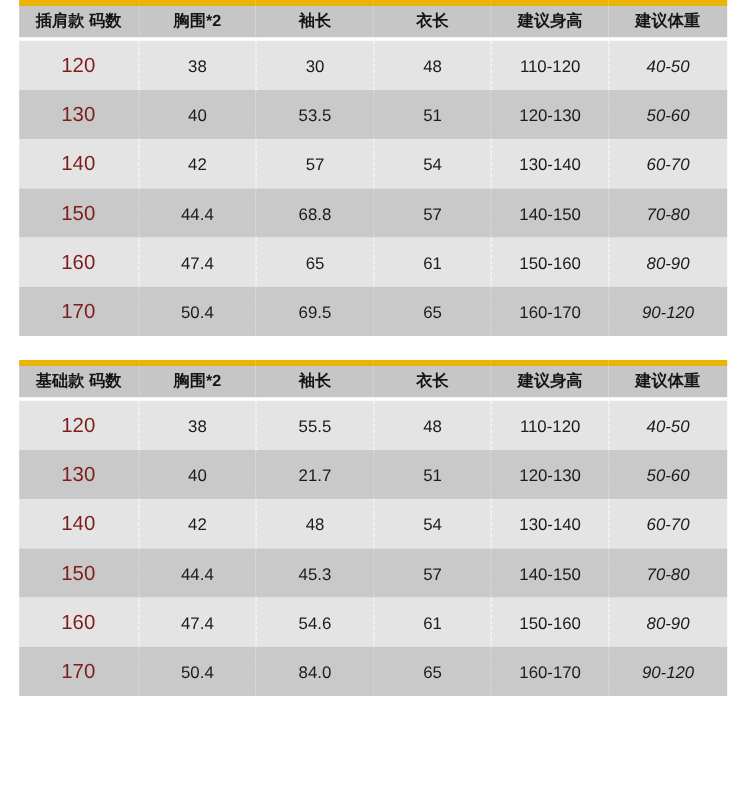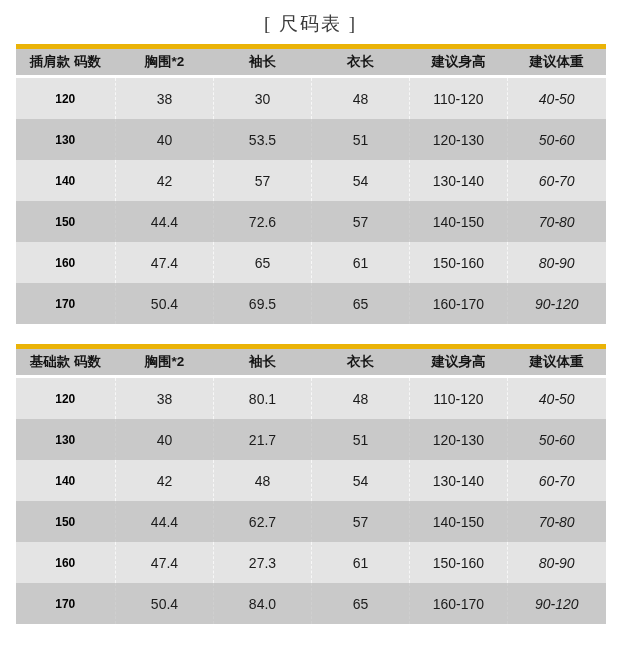--- a/index.html
+++ b/index.html
@@ -78,23 +78,23 @@
     color: #1b1b1b;
     border-right: 1px dashed #ffffff;
     vertical-align: middle;
     font-family: "Liberation Sans", "DejaVu Sans", sans-serif;
   }
   .size-table tbody td:last-child {
     border-right: none;
     font-style: italic;
   }
   .size-table tbody td.size-col {
-    font-weight: bold;
-    font-size: 12px;
-    color: #000000;
+    font-weight: normal;
+    font-size: 17px;
+    color: #7f1d1d;
   }
 
   .size-table tbody tr.row-light td {
     background: #e4e4e4;
     border-right-color: #f7f7f7;
   }
   .size-table tbody tr.row-dark td {
     background: #c9c9c9;
     border-right-color: #cfcfcf;
   }
@@ -102,23 +102,20 @@
   .gap-between-tables {
     height: 20px;
   }
   .table-block { margin-bottom: 0; }
 </style>
 </head>
 <body>
 
 <div class="page">
 
-  <div class="title-bar">
-    <span class="title-text">[ 尺码表 ]</span>
-  </div>
 
   <div class="table-wrap table-block">
     <table class="size-table">
       <colgroup>
         <col class="c0">
           <col class="c1">
           <col class="c2">
           <col class="c3">
           <col class="c4">
           <col class="c5">
@@ -154,21 +151,21 @@
           <td class="size-col">140</td>
           <td>42</td>
           <td>57</td>
           <td>54</td>
           <td>130-140</td>
           <td>60-70</td>
         </tr>
         <tr class="row-dark">
           <td class="size-col">150</td>
           <td>44.4</td>
-          <td>72.6</td>
+          <td>68.8</td>
           <td>57</td>
           <td>140-150</td>
           <td>70-80</td>
         </tr>
         <tr class="row-light">
           <td class="size-col">160</td>
           <td>47.4</td>
           <td>65</td>
           <td>61</td>
           <td>150-160</td>
@@ -205,21 +202,21 @@
           <th>袖长</th>
           <th>衣长</th>
           <th>建议身高</th>
           <th>建议体重</th>
         </tr>
       </thead>
       <tbody>
         <tr class="row-light">
           <td class="size-col">120</td>
           <td>38</td>
-          <td>80.1</td>
+          <td>55.5</td>
           <td>48</td>
           <td>110-120</td>
           <td>40-50</td>
         </tr>
         <tr class="row-dark">
           <td class="size-col">130</td>
           <td>40</td>
           <td>21.7</td>
           <td>51</td>
           <td>120-130</td>
@@ -229,29 +226,29 @@
           <td class="size-col">140</td>
           <td>42</td>
           <td>48</td>
           <td>54</td>
           <td>130-140</td>
           <td>60-70</td>
         </tr>
         <tr class="row-dark">
           <td class="size-col">150</td>
           <td>44.4</td>
-          <td>62.7</td>
+          <td>45.3</td>
           <td>57</td>
           <td>140-150</td>
           <td>70-80</td>
         </tr>
         <tr class="row-light">
           <td class="size-col">160</td>
           <td>47.4</td>
-          <td>27.3</td>
+          <td>54.6</td>
           <td>61</td>
           <td>150-160</td>
           <td>80-90</td>
         </tr>
         <tr class="row-dark">
           <td class="size-col">170</td>
           <td>50.4</td>
           <td>84.0</td>
           <td>65</td>
           <td>160-170</td>

